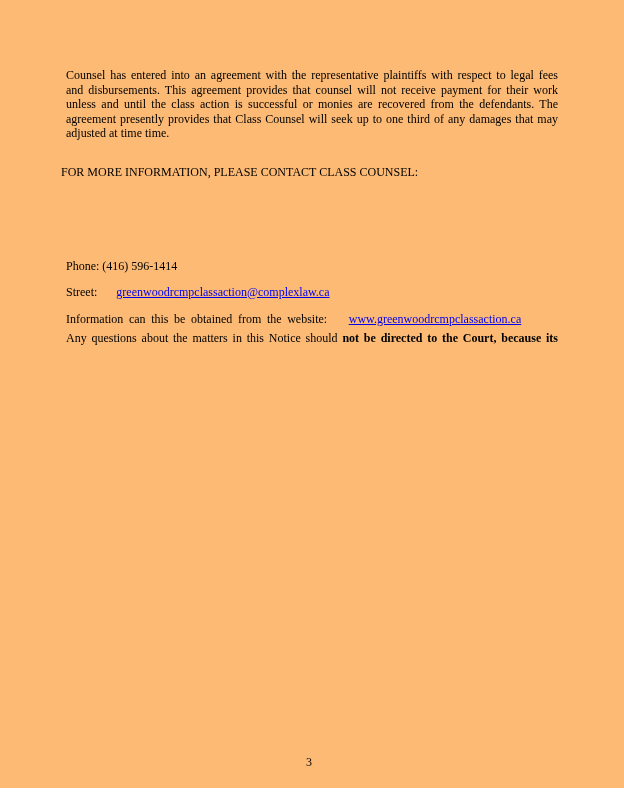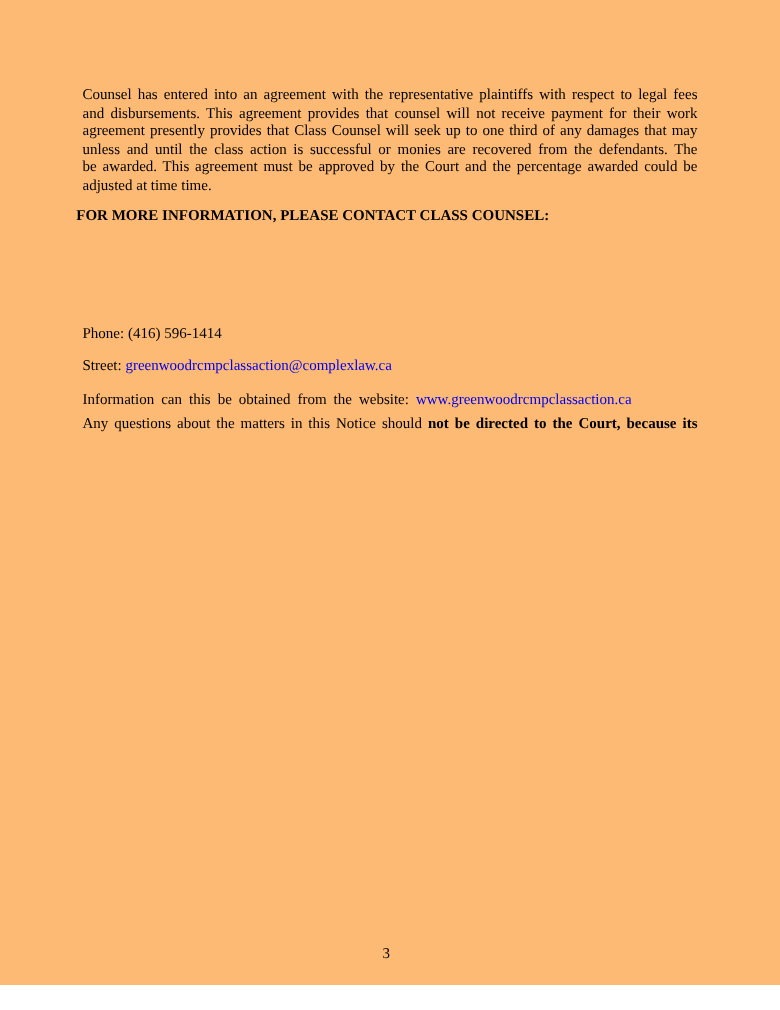--- a/index.html
+++ b/index.html
@@ -21,42 +21,43 @@
   }
   .abs { position: absolute; }
   .col { width: 492px; }
   
   .jl { text-align: justify; text-align-last: justify; }
   
   .ll { text-align: left; }
   .bold { font-weight: bold; }
   a.doclink {
     color: #0000ee;
+    text-decoration: underline;
     cursor: pointer;
+    margin-left: 16px;
   }
   #para1    { left: 66px; top: 68px; }
-  #heading  { left: 61px; top: 164.5px; font-weight: bold; }
+  #heading  { left: 61px; top: 164.5px; font-weight: normal; }
   #address  { left: 66px; top: 204.5px; }
   #phone    { left: 66px; top: 258.5px; }
   #email    { left: 66px; top: 284.5px; }
   #website  { left: 66px; top: 311.5px; word-spacing: 2.6px; }
   #questions{ left: 66px; top: 331px; }
   #pagenum  { left: 61px; top: 754.5px; width: 496px; text-align: center; }
 </style>
 </head>
 <body>
 
 <div class="page">
 
   <div id="para1" class="abs col">
     <div class="jl">Counsel has entered into an agreement with the representative plaintiffs with respect to legal fees</div>
     <div class="jl">and disbursements. This agreement provides that counsel will not receive payment for their work</div>
+    <div class="jl">unless and until the class action is successful or monies are recovered from the defendants. The</div>
     <div class="jl">agreement presently provides that Class Counsel will seek up to one third of any damages that may</div>
-    <div class="jl">unless and until the class action is successful or monies are recovered from the defendants. The</div>
-    <div class="jl">be awarded. This agreement must be approved by the Court and the percentage awarded could be</div>
     <div class="ll">adjusted at time time.</div>
   </div>
 
   <div id="heading" class="abs">FOR MORE INFORMATION, PLEASE CONTACT CLASS COUNSEL:</div>
 
 
   <div id="phone" class="abs">Phone: (416) 596-1414</div>
 
   <div id="email" class="abs">
     <span>Street:</span>

